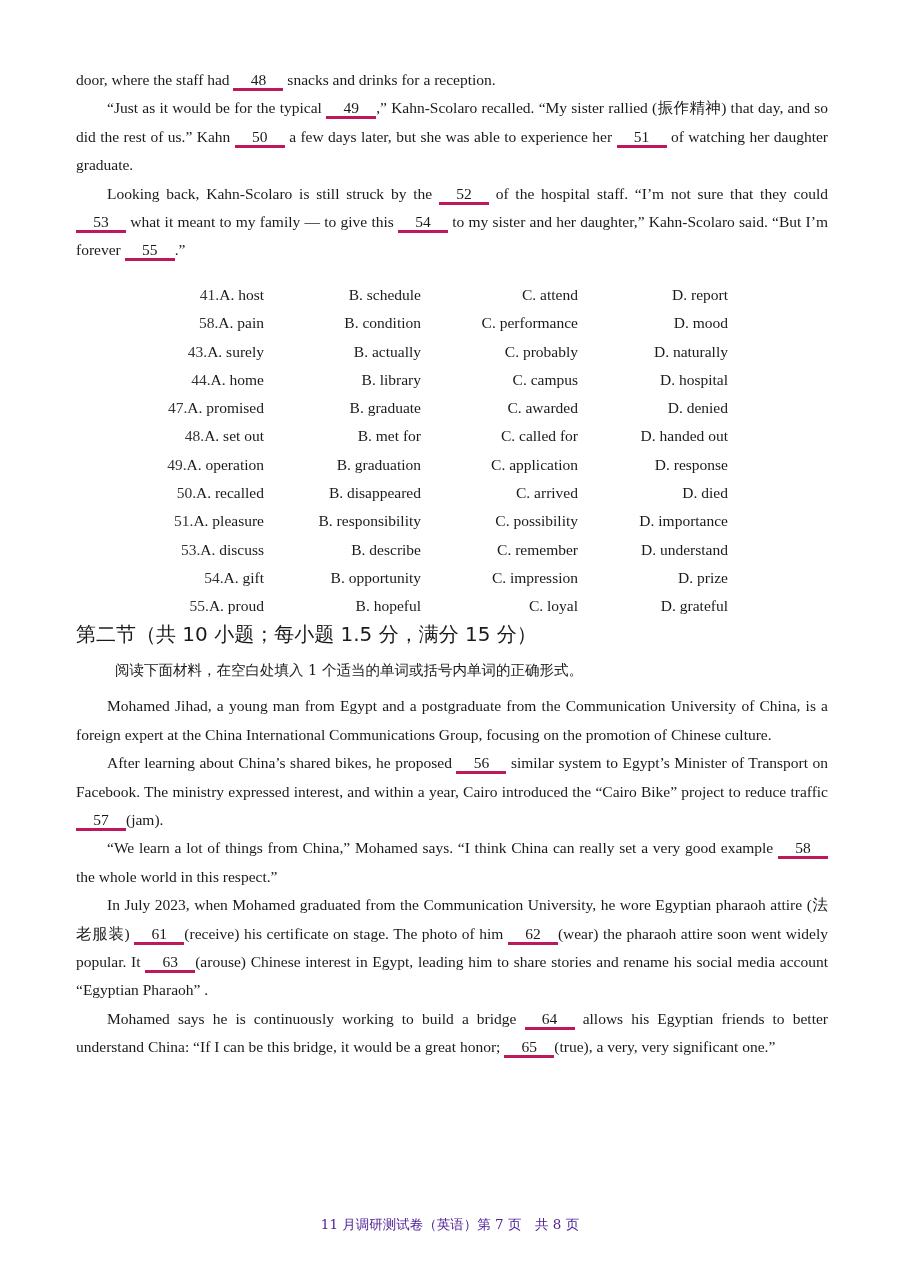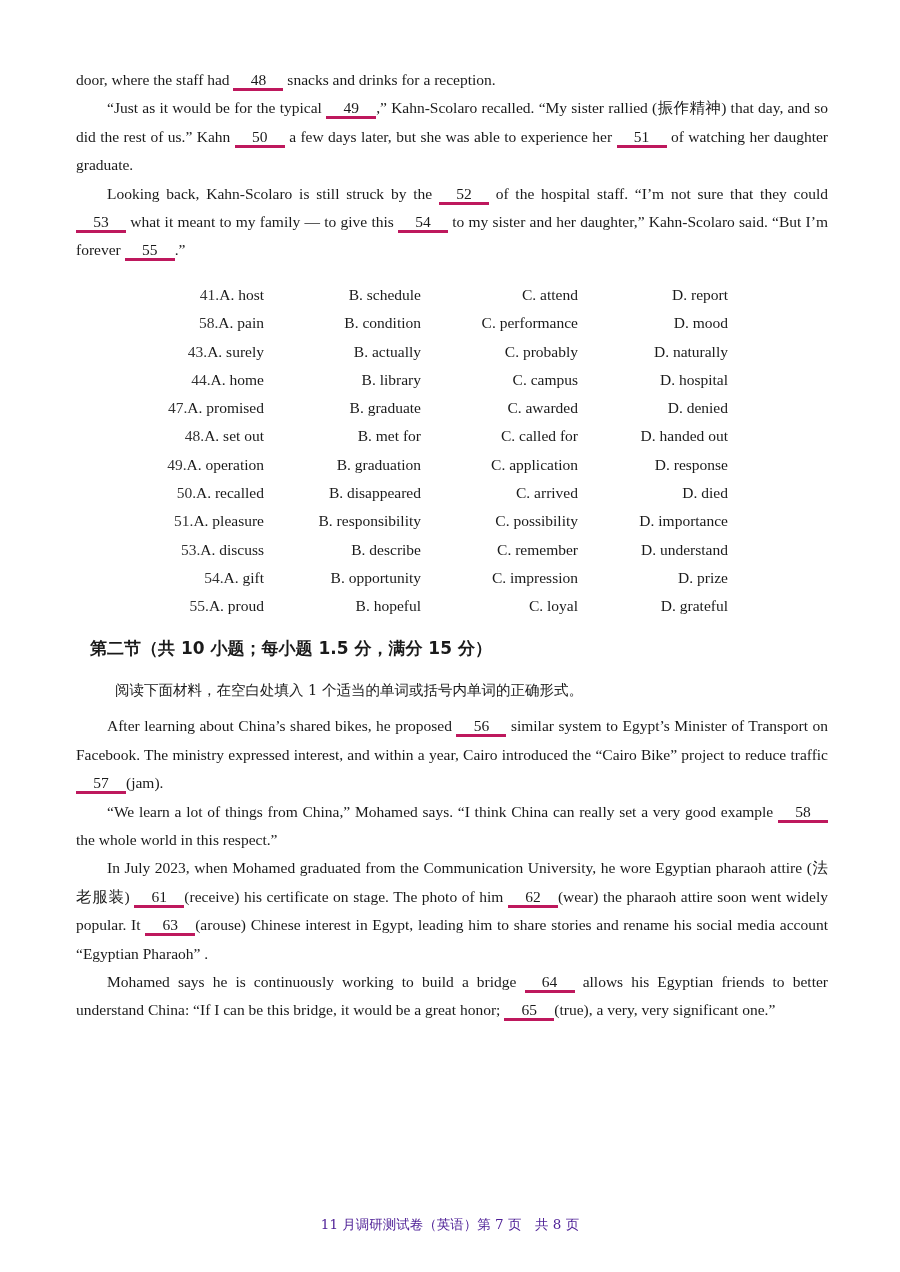--- a/index.html
+++ b/index.html
@@ -12,21 +12,21 @@
            line-height: 16px; text-indent: 0; padding: 0 2px; }
   .blank.w { min-width: 46px; }
   .opts { margin-top: 16px; text-align: right; }
   .opt-row { display: flex; font-size: 15.5px; height: 28.3px; align-items: center; }
   .q { width: 188px; white-space: nowrap; }
   .q0 { width: 188px; }
   .q1 { width: 157px; }
   .q2 { width: 157px; }
   .q3 { width: 150px; }
   .num { display: inline-block; width: 30px; color: #333; }
-  .sec { font-family: "DejaVu Sans", sans-serif; font-size: 17px; line-height: 28px; margin: 14px; font-weight: bold; }
+  .sec { font-family: "DejaVu Sans", sans-serif; font-size: 20px; line-height: 28px; margin: 0; }
   .inst { font-family: "DejaVu Serif", serif; font-size: 14.5px; line-height: 28px; margin: 8px; text-indent: 31px; }
   .footer { position: absolute; left: 0; width: 900px; top: 1216px; text-align: center;
             font-family: "DejaVu Serif", serif; font-size: 13.5px; color: #4c1d95; }
 </style>
 </head>
 <body>
 
 <div class="page">
 
   <p class="para"><span>door, where the staff had </span><span class="blank w">48</span><span> snacks and drinks for a reception.</span></p>
@@ -106,20 +106,21 @@
         <span class="q q0"><span class="num">55.</span><span>A. proud</span></span>
         <span class="q q1"><span>B. hopeful</span></span>
         <span class="q q2"><span>C. loyal</span></span>
         <span class="q q3"><span>D. grateful</span></span>
       </div>
     </div>
 
   <p class="sec">第二节（共 10 小题；每小题 1.5 分，满分 15 分）</p>
   <p class="inst">阅读下面材料，在空白处填入 1 个适当的单词或括号内单词的正确形式。</p>
 
+  <p class="para indent">Mohamed Jihad, a young man from Egypt and a postgraduate from the Communication University of China, is a foreign expert at the China International Communications Group, focusing on the promotion of Chinese culture.</p>
 
   <p class="para indent"><span>After learning about China’s shared bikes, he proposed </span><span class="blank w">56</span><span> similar system to Egypt’s Minister of Transport on Facebook. The ministry expressed interest, and within a year, Cairo introduced the “Cairo Bike” project to reduce traffic </span><span class="blank w">57</span><span>(jam).</span></p>
 
   <p class="para indent"><span>“We learn a lot of things from China,” Mohamed says. “I think China can really set a very good example </span><span class="blank w">58</span><span> the whole world in this respect.”</span></p>
 
 
   <p class="para indent"><span>In July 2023, when Mohamed graduated from the Communication University, he wore Egyptian pharaoh attire (法老服装) </span><span class="blank w">61</span><span>(receive) his certificate on stage. The photo of him </span><span class="blank w">62</span><span>(wear) the pharaoh attire soon went widely popular. It </span><span class="blank w">63</span><span>(arouse) Chinese interest in Egypt, leading him to share stories and rename his social media account “Egyptian Pharaoh” .</span></p>
 
   <p class="para indent"><span>Mohamed says he is continuously working to build a bridge </span><span class="blank w">64</span><span> allows his Egyptian friends to better understand China: “If I can be this bridge, it would be a great honor; </span><span class="blank w">65</span><span>(true), a very, very significant one.”</span></p>
 </div>

